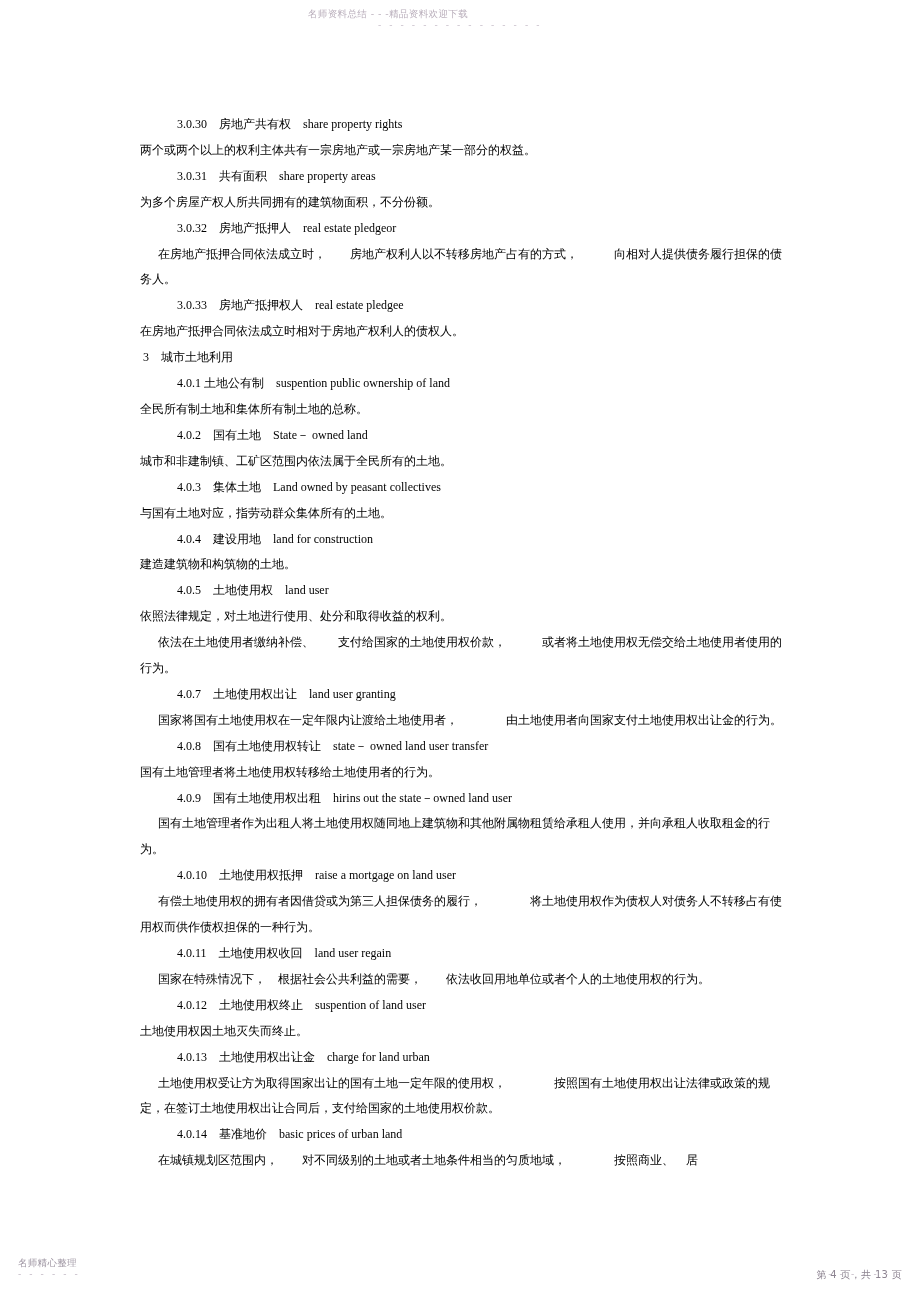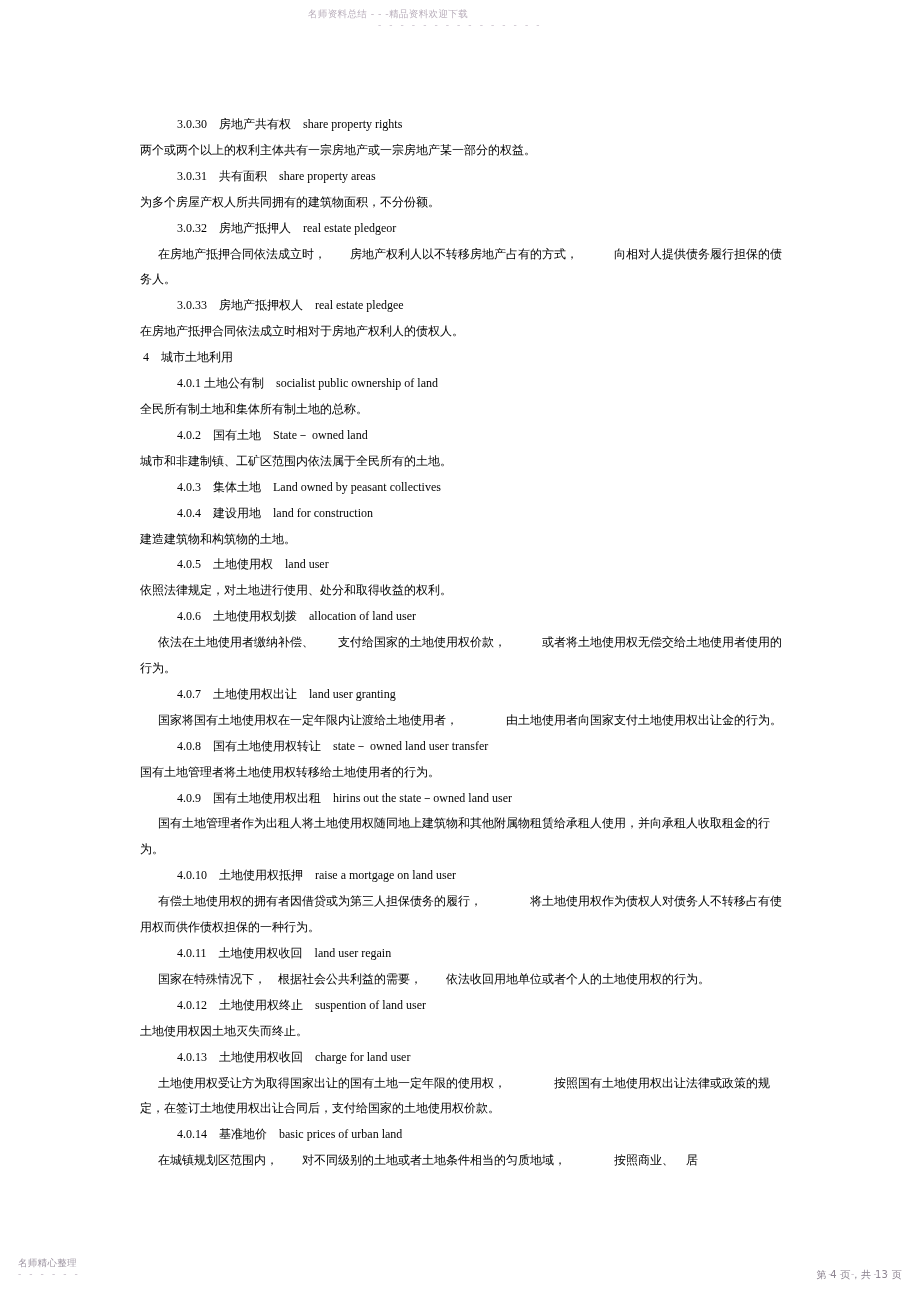--- a/index.html
+++ b/index.html
@@ -130,45 +130,45 @@
 
 <div class="page">
     <div class="line term">3.0.30　房地产共有权　share property rights</div>
     <div class="line def">两个或两个以上的权利主体共有一宗房地产或一宗房地产某一部分的权益。</div>
     <div class="line term">3.0.31　共有面积　share property areas</div>
     <div class="line def">为多个房屋产权人所共同拥有的建筑物面积，不分份额。</div>
     <div class="line term">3.0.32　房地产抵押人　real estate pledgeor</div>
     <div class="line def-indent">在房地产抵押合同依法成立时，　　房地产权利人以不转移房地产占有的方式，　　　向相对人提供债务履行担保的债务人。</div>
     <div class="line term">3.0.33　房地产抵押权人　real estate pledgee</div>
     <div class="line def">在房地产抵押合同依法成立时相对于房地产权利人的债权人。</div>
-    <div class="line chapter">4　城市土地利用</div>
-    <div class="line term">4.0.1 土地公有制　socialist public ownership of land</div>
+    <div class="line chapter">3　城市土地利用</div>
+    <div class="line term">4.0.1 土地公有制　suspention public ownership of land</div>
     <div class="line def">全民所有制土地和集体所有制土地的总称。</div>
     <div class="line term">4.0.2　国有土地　State－ owned land</div>
     <div class="line def">城市和非建制镇、工矿区范围内依法属于全民所有的土地。</div>
     <div class="line term">4.0.3　集体土地　Land owned by peasant collectives</div>
+    <div class="line def">与国有土地对应，指劳动群众集体所有的土地。</div>
     <div class="line term">4.0.4　建设用地　land for construction</div>
     <div class="line def">建造建筑物和构筑物的土地。</div>
     <div class="line term">4.0.5　土地使用权　land user</div>
     <div class="line def">依照法律规定，对土地进行使用、处分和取得收益的权利。</div>
-    <div class="line term">4.0.6　土地使用权划拨　allocation of land user</div>
     <div class="line def-indent">依法在土地使用者缴纳补偿、　　支付给国家的土地使用权价款，　　　或者将土地使用权无偿交给土地使用者使用的行为。</div>
     <div class="line term">4.0.7　土地使用权出让　land user granting</div>
     <div class="line def-indent">国家将国有土地使用权在一定年限内让渡给土地使用者，　　　　由土地使用者向国家支付土地使用权出让金的行为。</div>
     <div class="line term">4.0.8　国有土地使用权转让　state－ owned land user transfer</div>
     <div class="line def">国有土地管理者将土地使用权转移给土地使用者的行为。</div>
     <div class="line term">4.0.9　国有土地使用权出租　hirins out the state－owned land user</div>
     <div class="line def-indent">国有土地管理者作为出租人将土地使用权随同地上建筑物和其他附属物租赁给承租人使用，并向承租人收取租金的行为。</div>
     <div class="line term">4.0.10　土地使用权抵押　raise a mortgage on land user</div>
     <div class="line def-indent">有偿土地使用权的拥有者因借贷或为第三人担保债务的履行，　　　　将土地使用权作为债权人对债务人不转移占有使用权而供作债权担保的一种行为。</div>
     <div class="line term">4.0.11　土地使用权收回　land user regain</div>
     <div class="line def-indent">国家在特殊情况下，　根据社会公共利益的需要，　　依法收回用地单位或者个人的土地使用权的行为。</div>
     <div class="line term">4.0.12　土地使用权终止　suspention of land user</div>
     <div class="line def">土地使用权因土地灭失而终止。</div>
-    <div class="line term">4.0.13　土地使用权收回　charge for land user</div>
+    <div class="line term">4.0.13　土地使用权出让金　charge for land urban</div>
     <div class="line def-indent">土地使用权受让方为取得国家出让的国有土地一定年限的使用权，　　　　按照国有土地使用权出让法律或政策的规定，在签订土地使用权出让合同后，支付给国家的土地使用权价款。</div>
     <div class="line term">4.0.14　基准地价　basic prices of urban land</div>
     <div class="line def-indent">在城镇规划区范围内，　　对不同级别的土地或者土地条件相当的匀质地域，　　　　按照商业、　居</div>
   </div>
 
 <div class="footer">
   <div class="footer-left">名师精心整理</div>
   <div class="footer-left-dashes">- - - - - -</div>
   <div class="footer-right">第 4 页，共 13 页</div>
   <div class="footer-right-dashes">- - - - - - - -</div>

